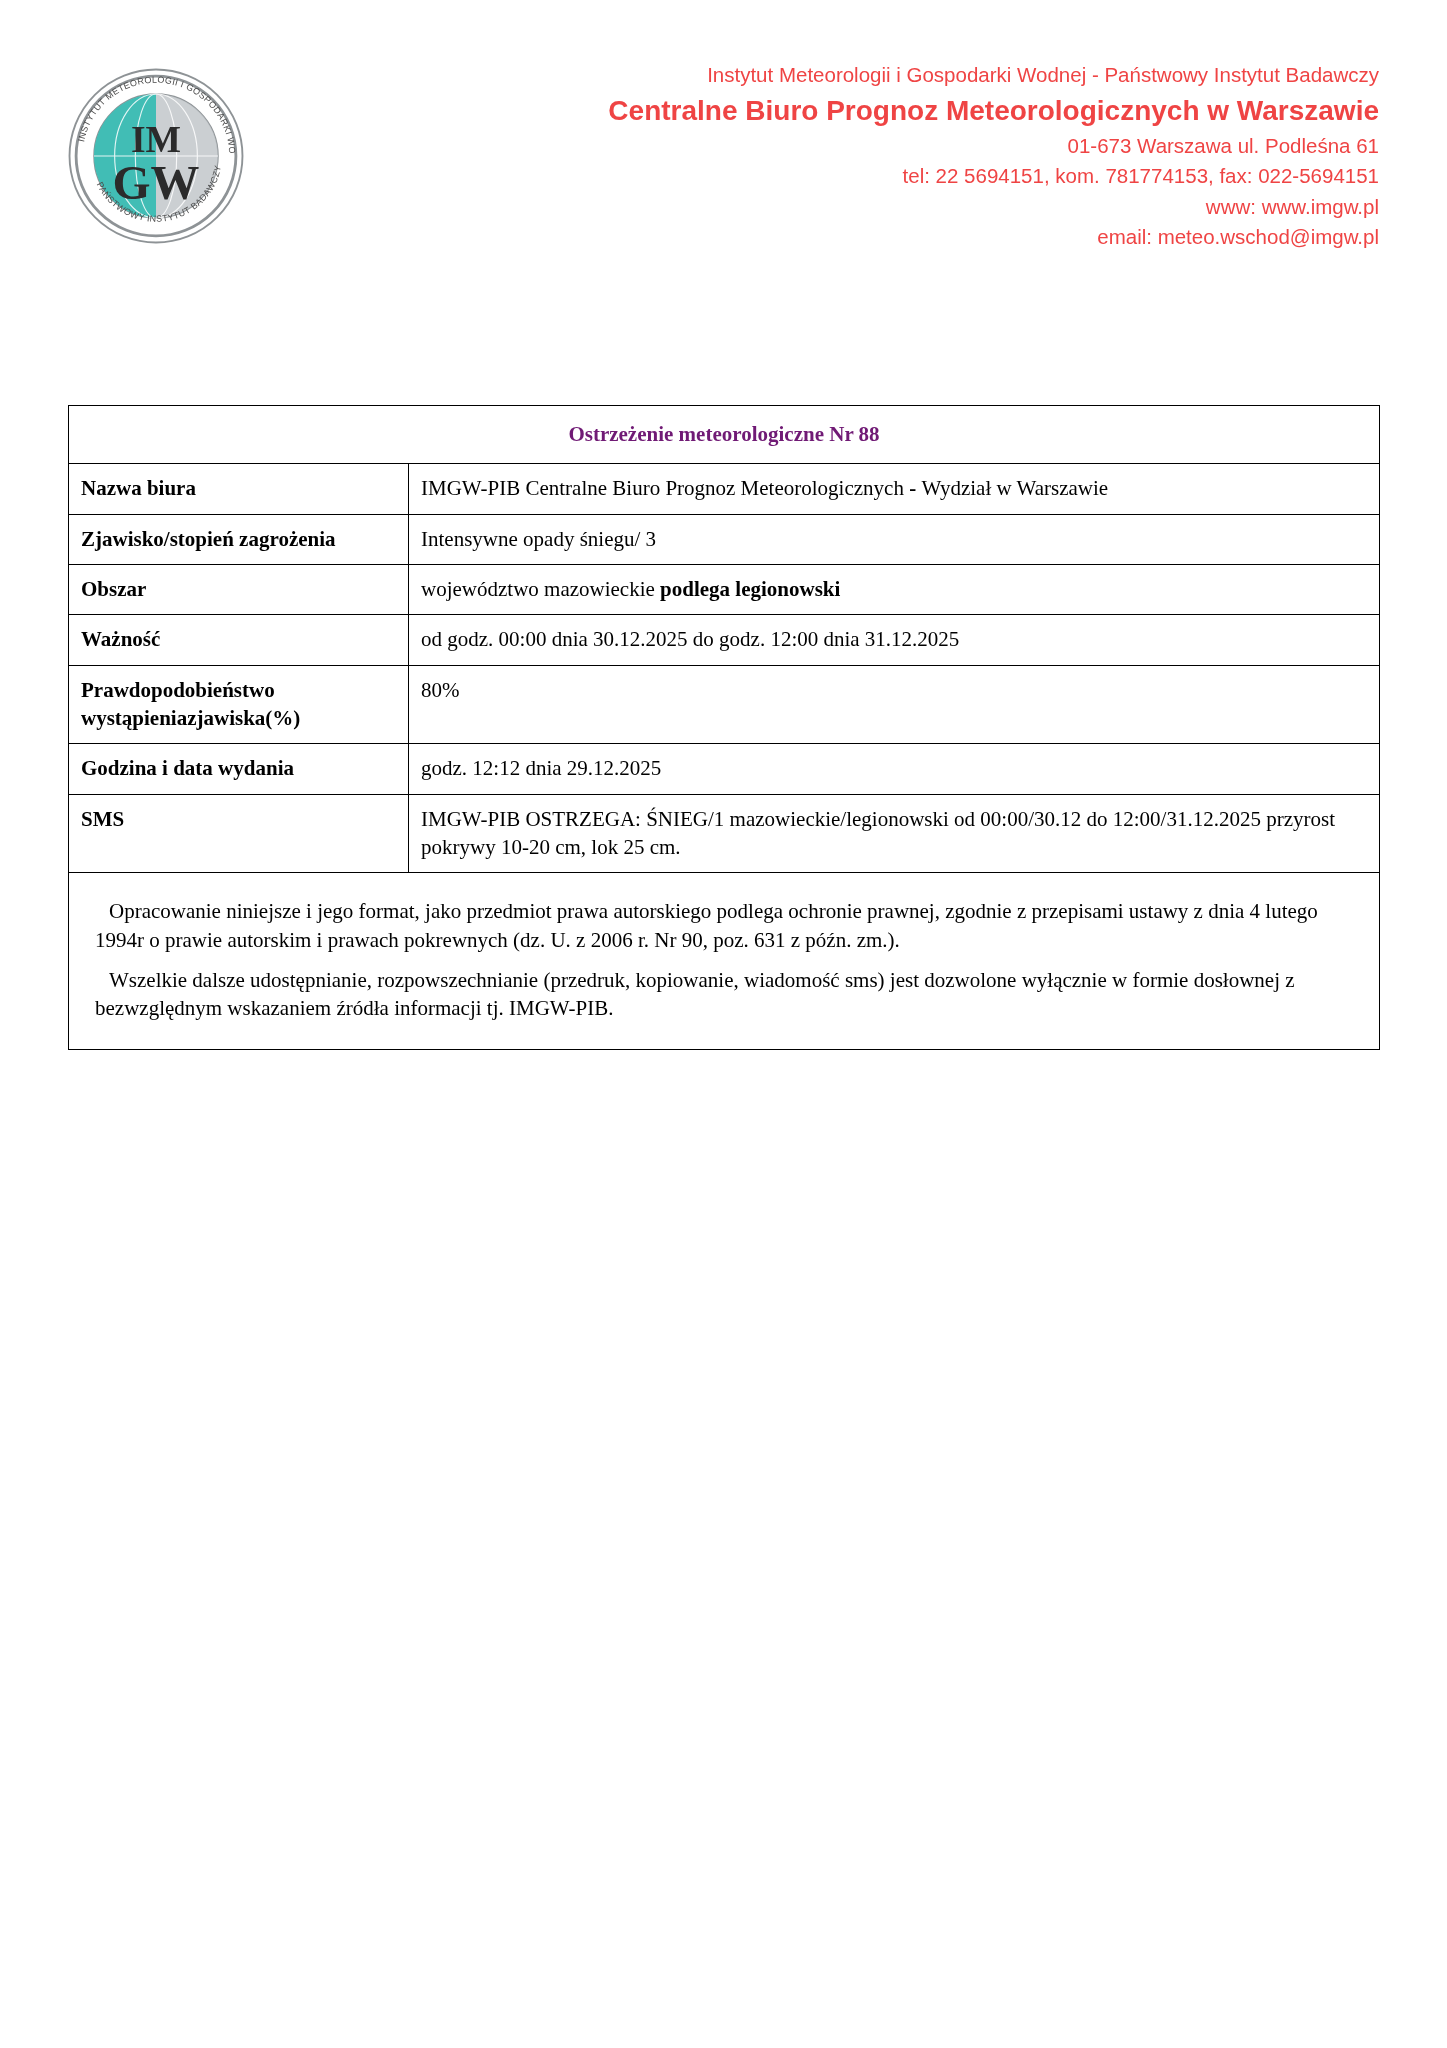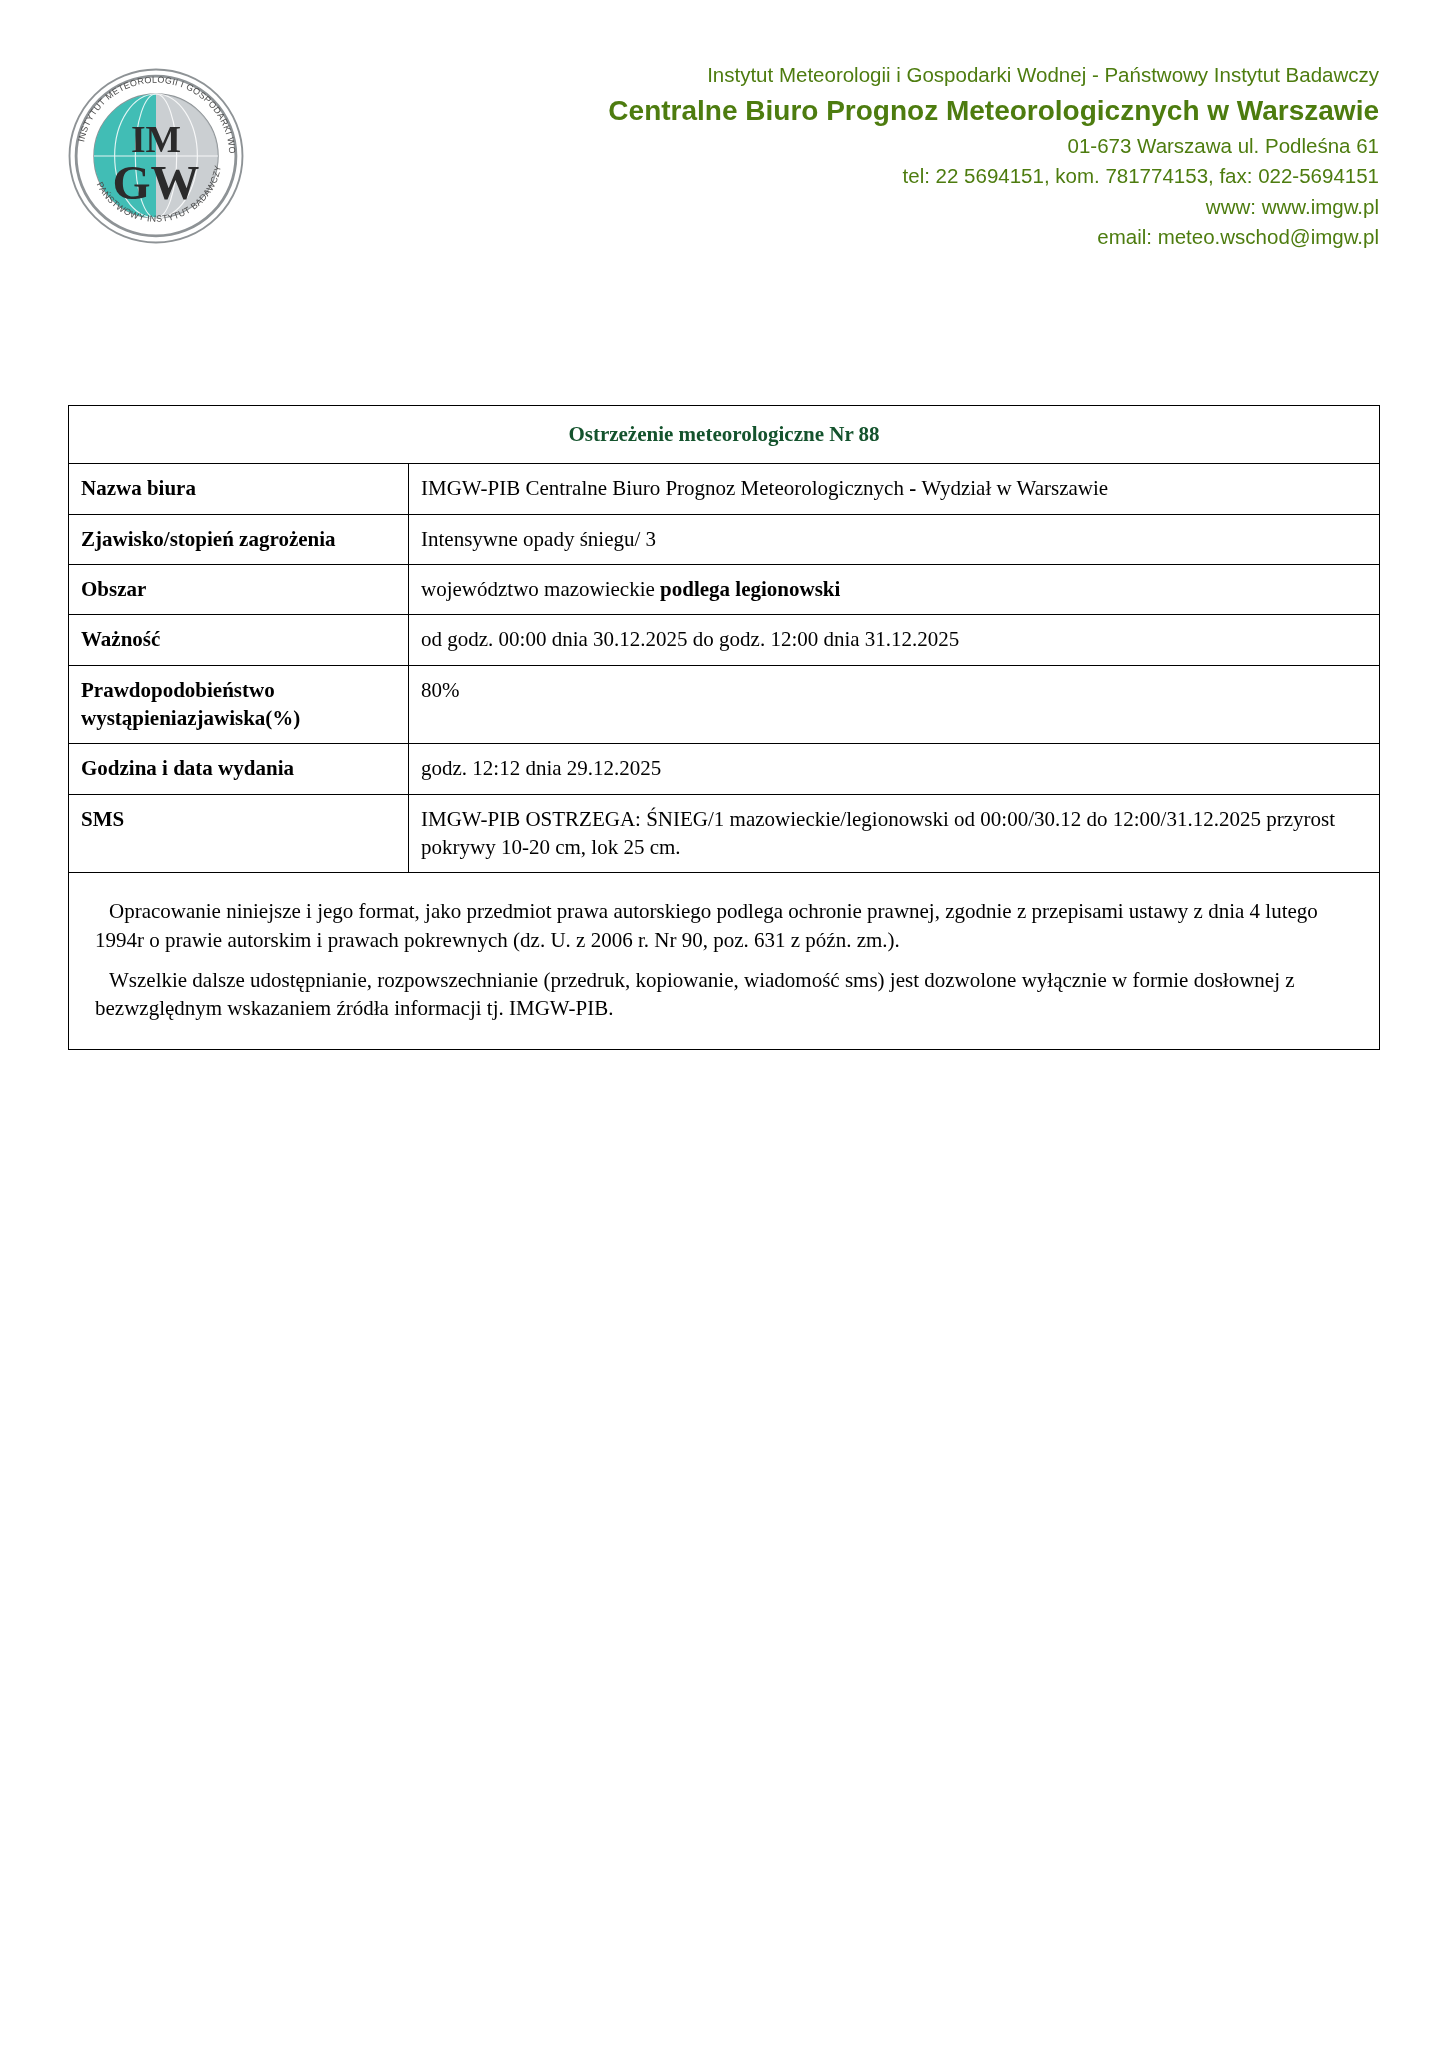--- a/index.html
+++ b/index.html
@@ -29,21 +29,21 @@
     top: 62px;
     width: 188px;
     height: 188px;
   }
   .header-text {
     text-align: right;
     padding-right: 28px;
     font-family: "Liberation Sans", sans-serif;
     font-size: 20.5px;
     line-height: 1.47;
-    color: #4d7c0f;
+    color: #ef4444;
   }
   .header-text .line-bold {
     font-weight: bold;
     font-size: 28px;
   }
 
   
   .doc-table {
     position: absolute;
     left: 68px;
@@ -55,21 +55,21 @@
   .doc-table td {
     border: 1px solid #000000;
     padding: 10px 12px 11px 12px;
     vertical-align: top;
     font-family: "Liberation Serif", serif;
     font-size: 21px;
     line-height: 1.35;
   }
   .title-cell {
     text-align: center;
-    color: #14532d;
+    color: #701a75;
     font-weight: bold;
     font-size: 25px;
     padding: 14px 0 15px 0 !important;
   }
   .label-cell {
     width: 340px;
     font-weight: bold;
   }
   .value-cell {
     font-weight: normal;

